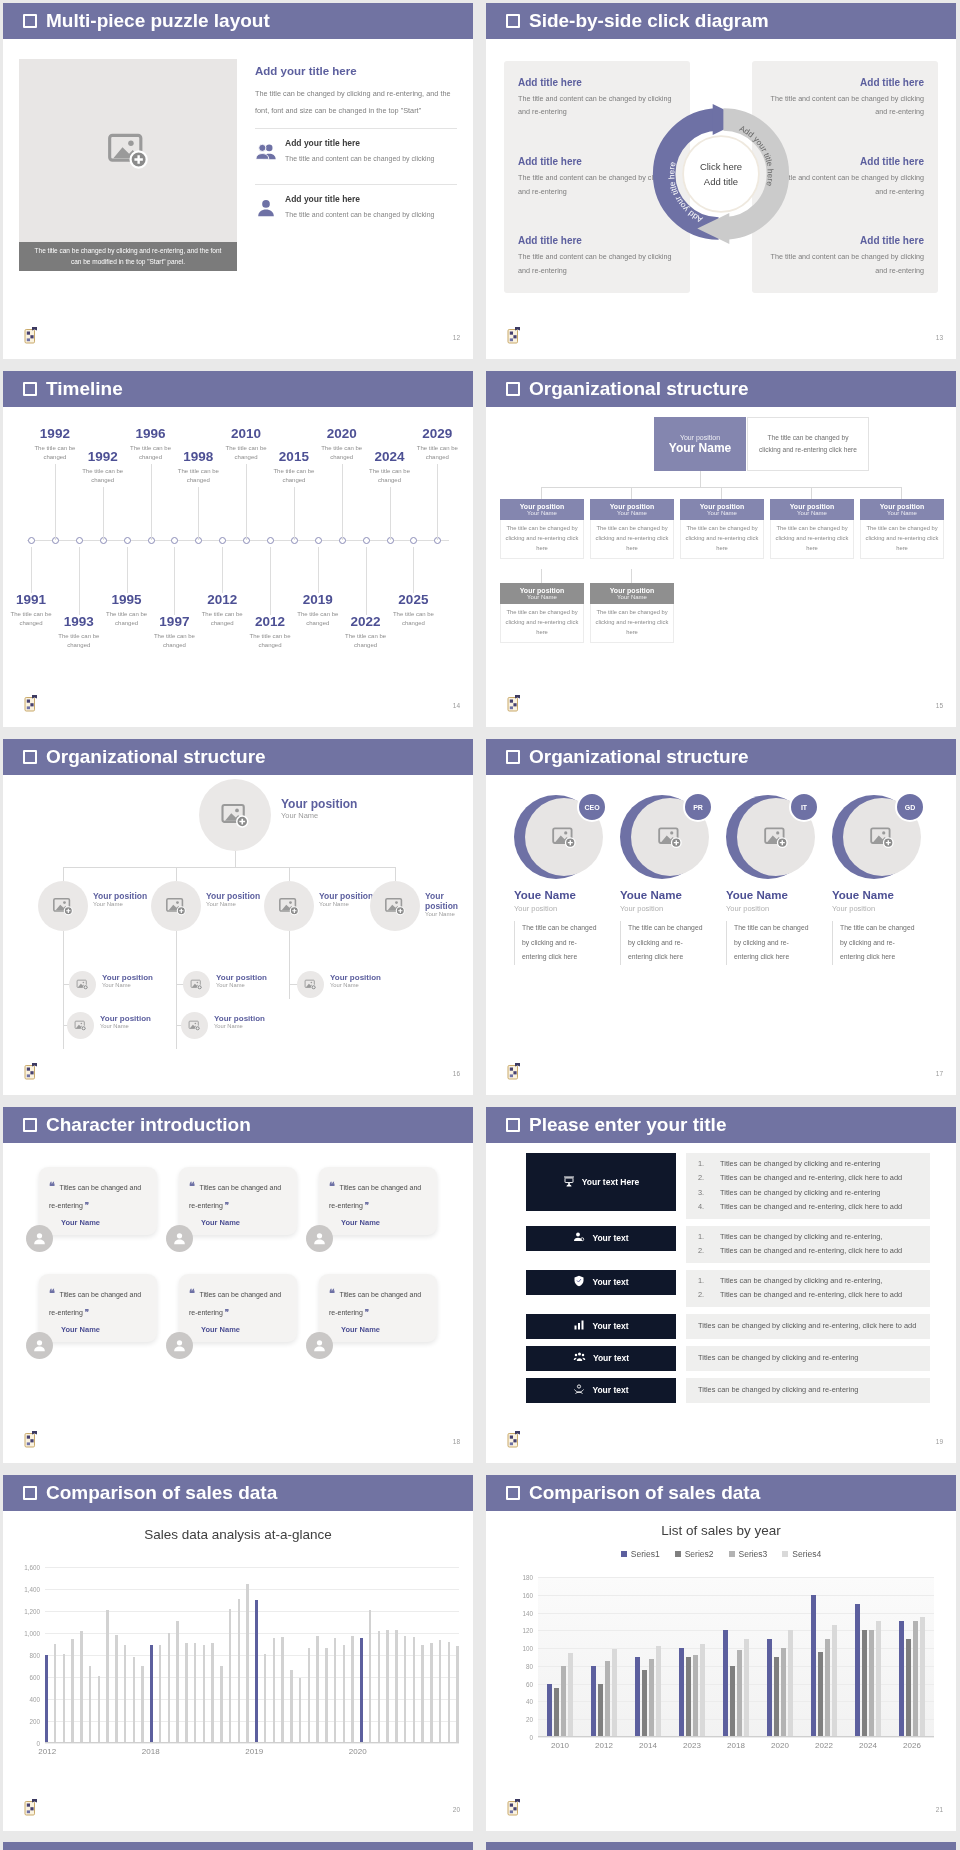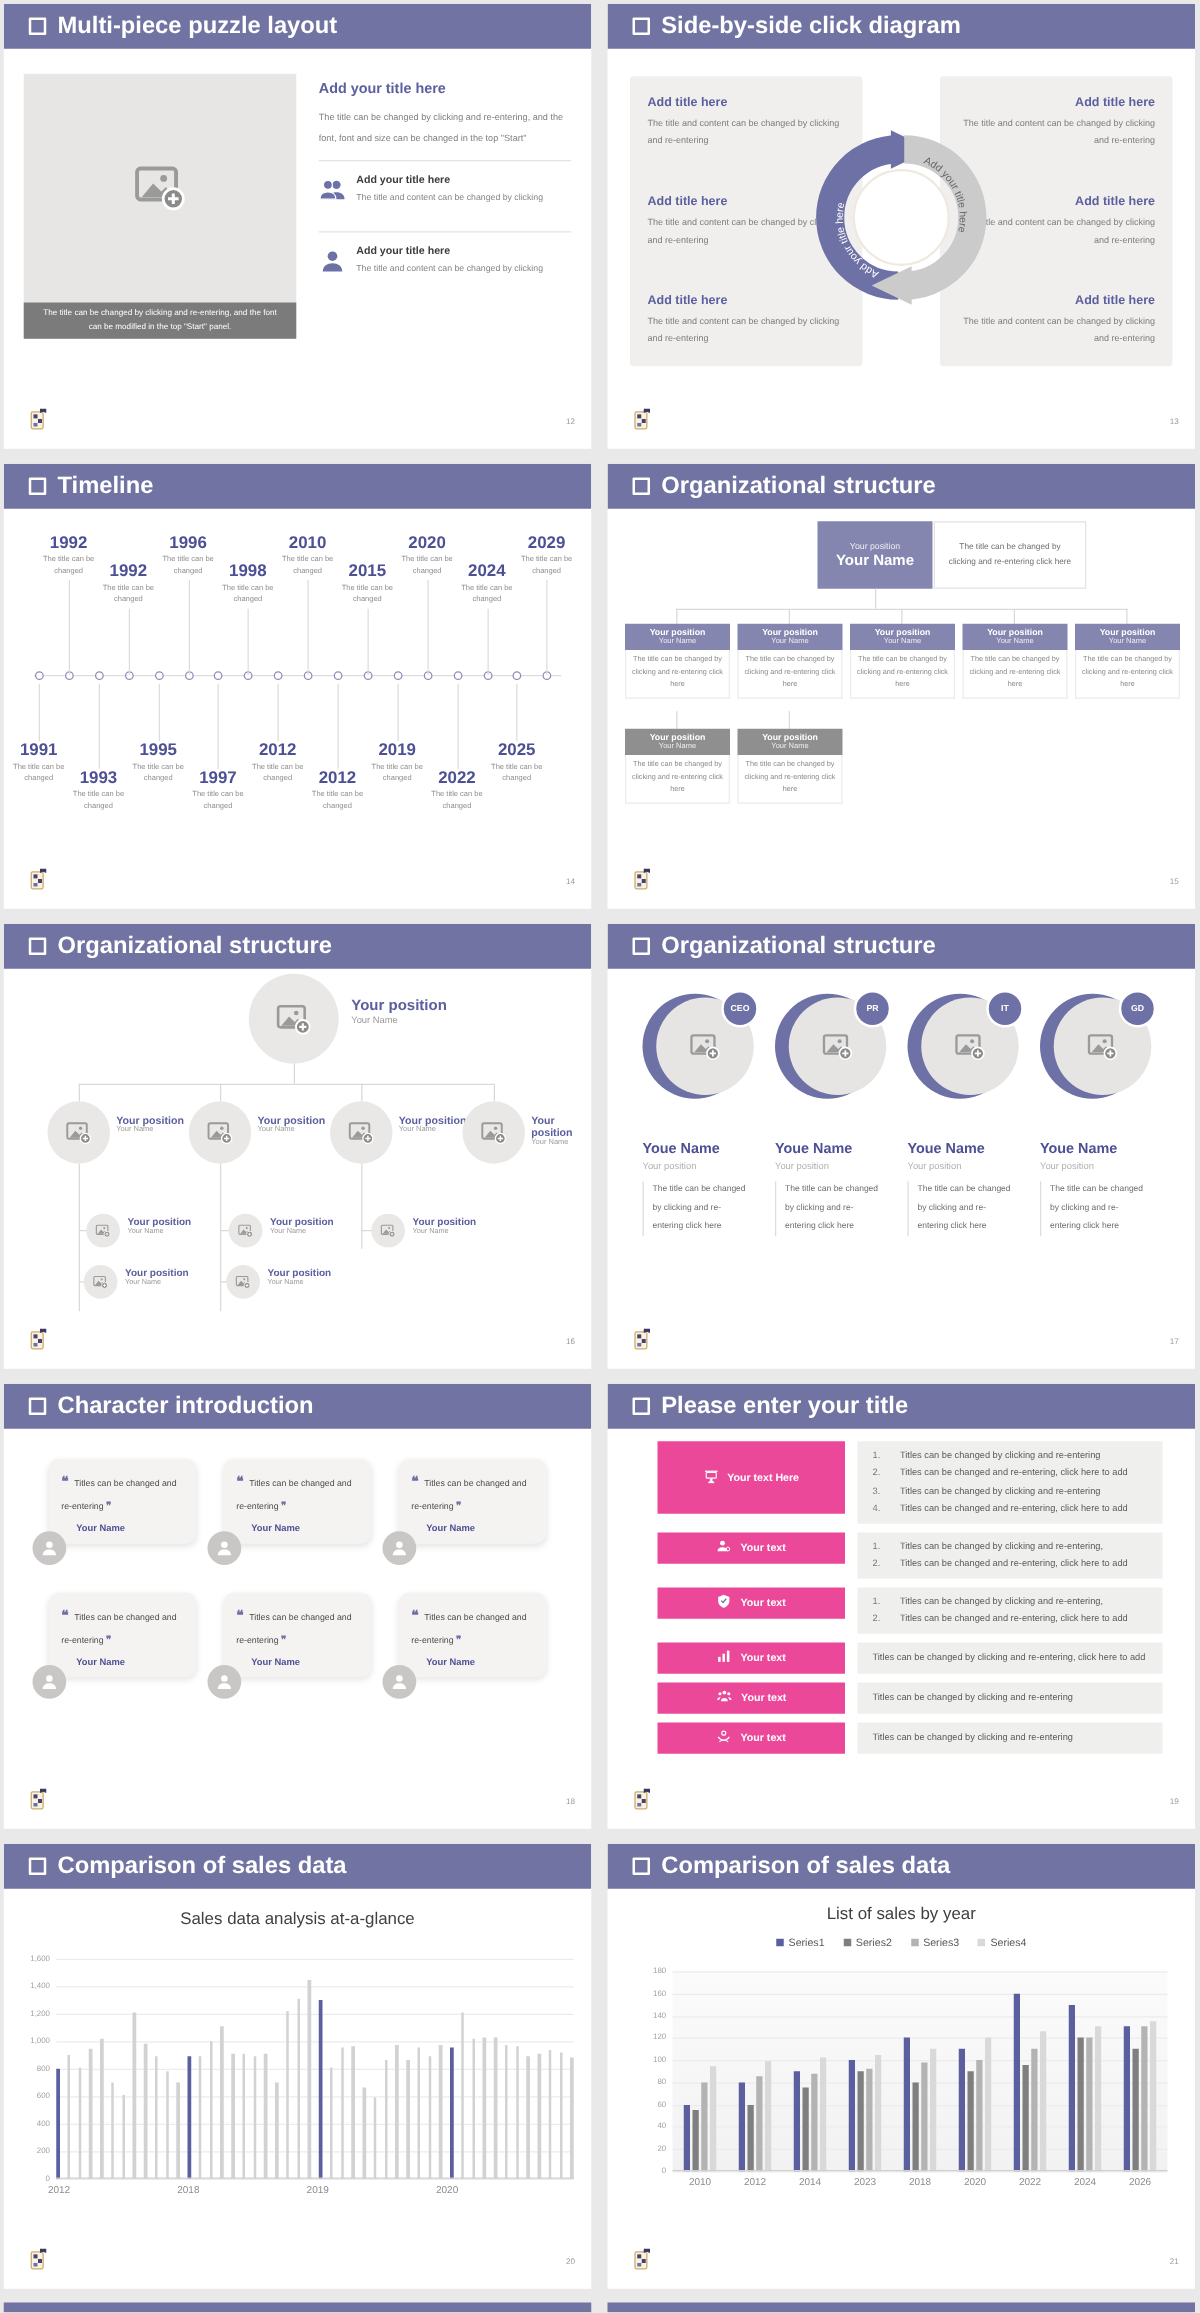--- a/index.html
+++ b/index.html
@@ -64,35 +64,35 @@
   .o16-lab .pos{font-weight:bold;color:#5c5f9e;}
   .o16-lab .nm{color:#9b9b9b;}
   
   .o17-col{position:absolute;width:96px;top:18px;}
   .o17-art{position:relative;width:88px;height:88px;}
   .o17-moon{position:absolute;left:0;top:2px;width:84px;height:84px;border-radius:50%;background:#6e71a5;}
   .o17-face{position:absolute;left:11px;top:5px;width:78px;height:78px;border-radius:50%;background:#e7e5e4;
     display:flex;align-items:center;justify-content:center;}
   .o17-badge{position:absolute;left:63px;top:-1px;width:26px;height:26px;border-radius:50%;background:#6e71a5;
     color:#fff;font-size:7px;font-weight:bold;display:flex;align-items:center;justify-content:center;border:2px solid #fff;}
-  .o17-name{font-size:11.5px;font-weight:bold;color:#4d5094;margin-top:32px;}
+  .o17-name{font-size:11.5px;font-weight:bold;color:#4d5094;margin-top:8px;}
   .o17-pos{font-size:7.5px;color:#b0b0b0;margin-top:3px;}
   .o17-desc{margin-top:8px;border-left:1px solid #ddd;padding-left:7px;font-size:6.8px;color:#6e6e6e;line-height:2.15;width:78px;}
   
   .card18{position:absolute;width:118px;height:68px;background:#f4f3f2;border-radius:9px;
     box-shadow:0 2px 5px rgba(0,0,0,.1);padding:9px 10px;box-sizing:border-box;}
   .card18 .q{color:#6e71a5;font-size:11px;font-weight:bold;font-family:"Liberation Serif",serif;}
   .card18 .tx{font-size:7px;color:#4a4a4a;line-height:1.9;}
   .card18 .nm{font-size:7.5px;font-weight:bold;color:#4d5094;margin-top:5px;margin-left:12px;}
   .card18 .av{position:absolute;left:-13px;bottom:-17px;width:27px;height:27px;border-radius:50%;background:#c9c7c6;
     display:flex;align-items:center;justify-content:center;}
   
   .rows19{position:absolute;left:40px;right:26px;top:10px;display:flex;flex-direction:column;gap:7px;}
   .row19{display:flex;align-items:stretch;}
-  .btn19{flex:0 0 150px;background:#ec4899;color:#fff;display:flex;align-items:center;justify-content:center;
+  .btn19{flex:0 0 150px;background:#0f172a;color:#fff;display:flex;align-items:center;justify-content:center;
     gap:7px;font-size:8.5px;font-weight:bold;}
   .pan19{flex:1;margin-left:10px;background:#efefee;color:#5a5a5a;font-size:7.4px;line-height:1.95;
     display:flex;flex-direction:column;justify-content:center;padding:4px 12px;}
   .pan19 .num{display:inline-block;width:22px;color:#777;}
   
   .chart-title{position:absolute;top:16px;left:0;right:0;text-align:center;font-size:13.5px;color:#404040;}
   .legend{position:absolute;top:42px;left:0;right:0;display:flex;justify-content:center;gap:15px;font-size:8.5px;color:#595959;}
   .legend .sw{display:inline-block;width:6px;height:6px;margin-right:4px;}
   .plot{position:absolute;}
   .gline{position:absolute;left:0;right:0;height:1px;background:#ececec;}
@@ -205,20 +205,24 @@
         <path d="M 67 111 A 46 46 0 0 0 67 19" stroke="#cbcbcb" stroke-width="19" fill="none"></path>
         <polygon points="72,98 72,124 45,111" fill="#cbcbcb"></polygon>
         <circle cx="65" cy="65" r="32" fill="#fff" stroke="#efe9df" stroke-width="1.5"></circle>
         <defs>
           <path id="arcL" d="M 61.5 104.8 A 40 40 0 0 1 61.5 25.2"></path>
           <path id="arcR" d="M 68.5 25.2 A 40 40 0 0 1 68.5 104.8"></path>
         </defs>
         <text font-size="7" fill="#fff" font-family="Liberation Sans,sans-serif"><textPath href="#arcL" startOffset="10%" id="arcLt">Add your title here</textPath></text>
         <text font-size="7" fill="#666" font-family="Liberation Sans,sans-serif"><textPath href="#arcR" startOffset="10%" id="arcRt">Add your title here</textPath></text>
       </svg>
+      <div class="ringtxt">
+        <span>Click here</span>
+        <span>Add title</span>
+      </div>
     </div>
     <div class="ftr">
         <span><svg width="14" height="18" viewBox="0 0 14 18">
             <rect x="1" y="3.5" width="9.5" height="13.5" rx="1.2" fill="#faf2df" stroke="#c9a96a" stroke-width="1"></rect>
             <rect x="2.8" y="5.5" width="3.2" height="3.2" fill="#474170"></rect>
             <rect x="6.4" y="9.2" width="3.2" height="3.2" fill="#474170"></rect>
             <rect x="2.8" y="12.4" width="3.2" height="2.8" fill="#6e71a5"></rect>
             <path d="M8 1 h5 v3.4 l-2.5 -1 l-2.5 1 z" fill="#3c3960"></path>
           </svg></span>
         <span class="pagenum">13</span>

